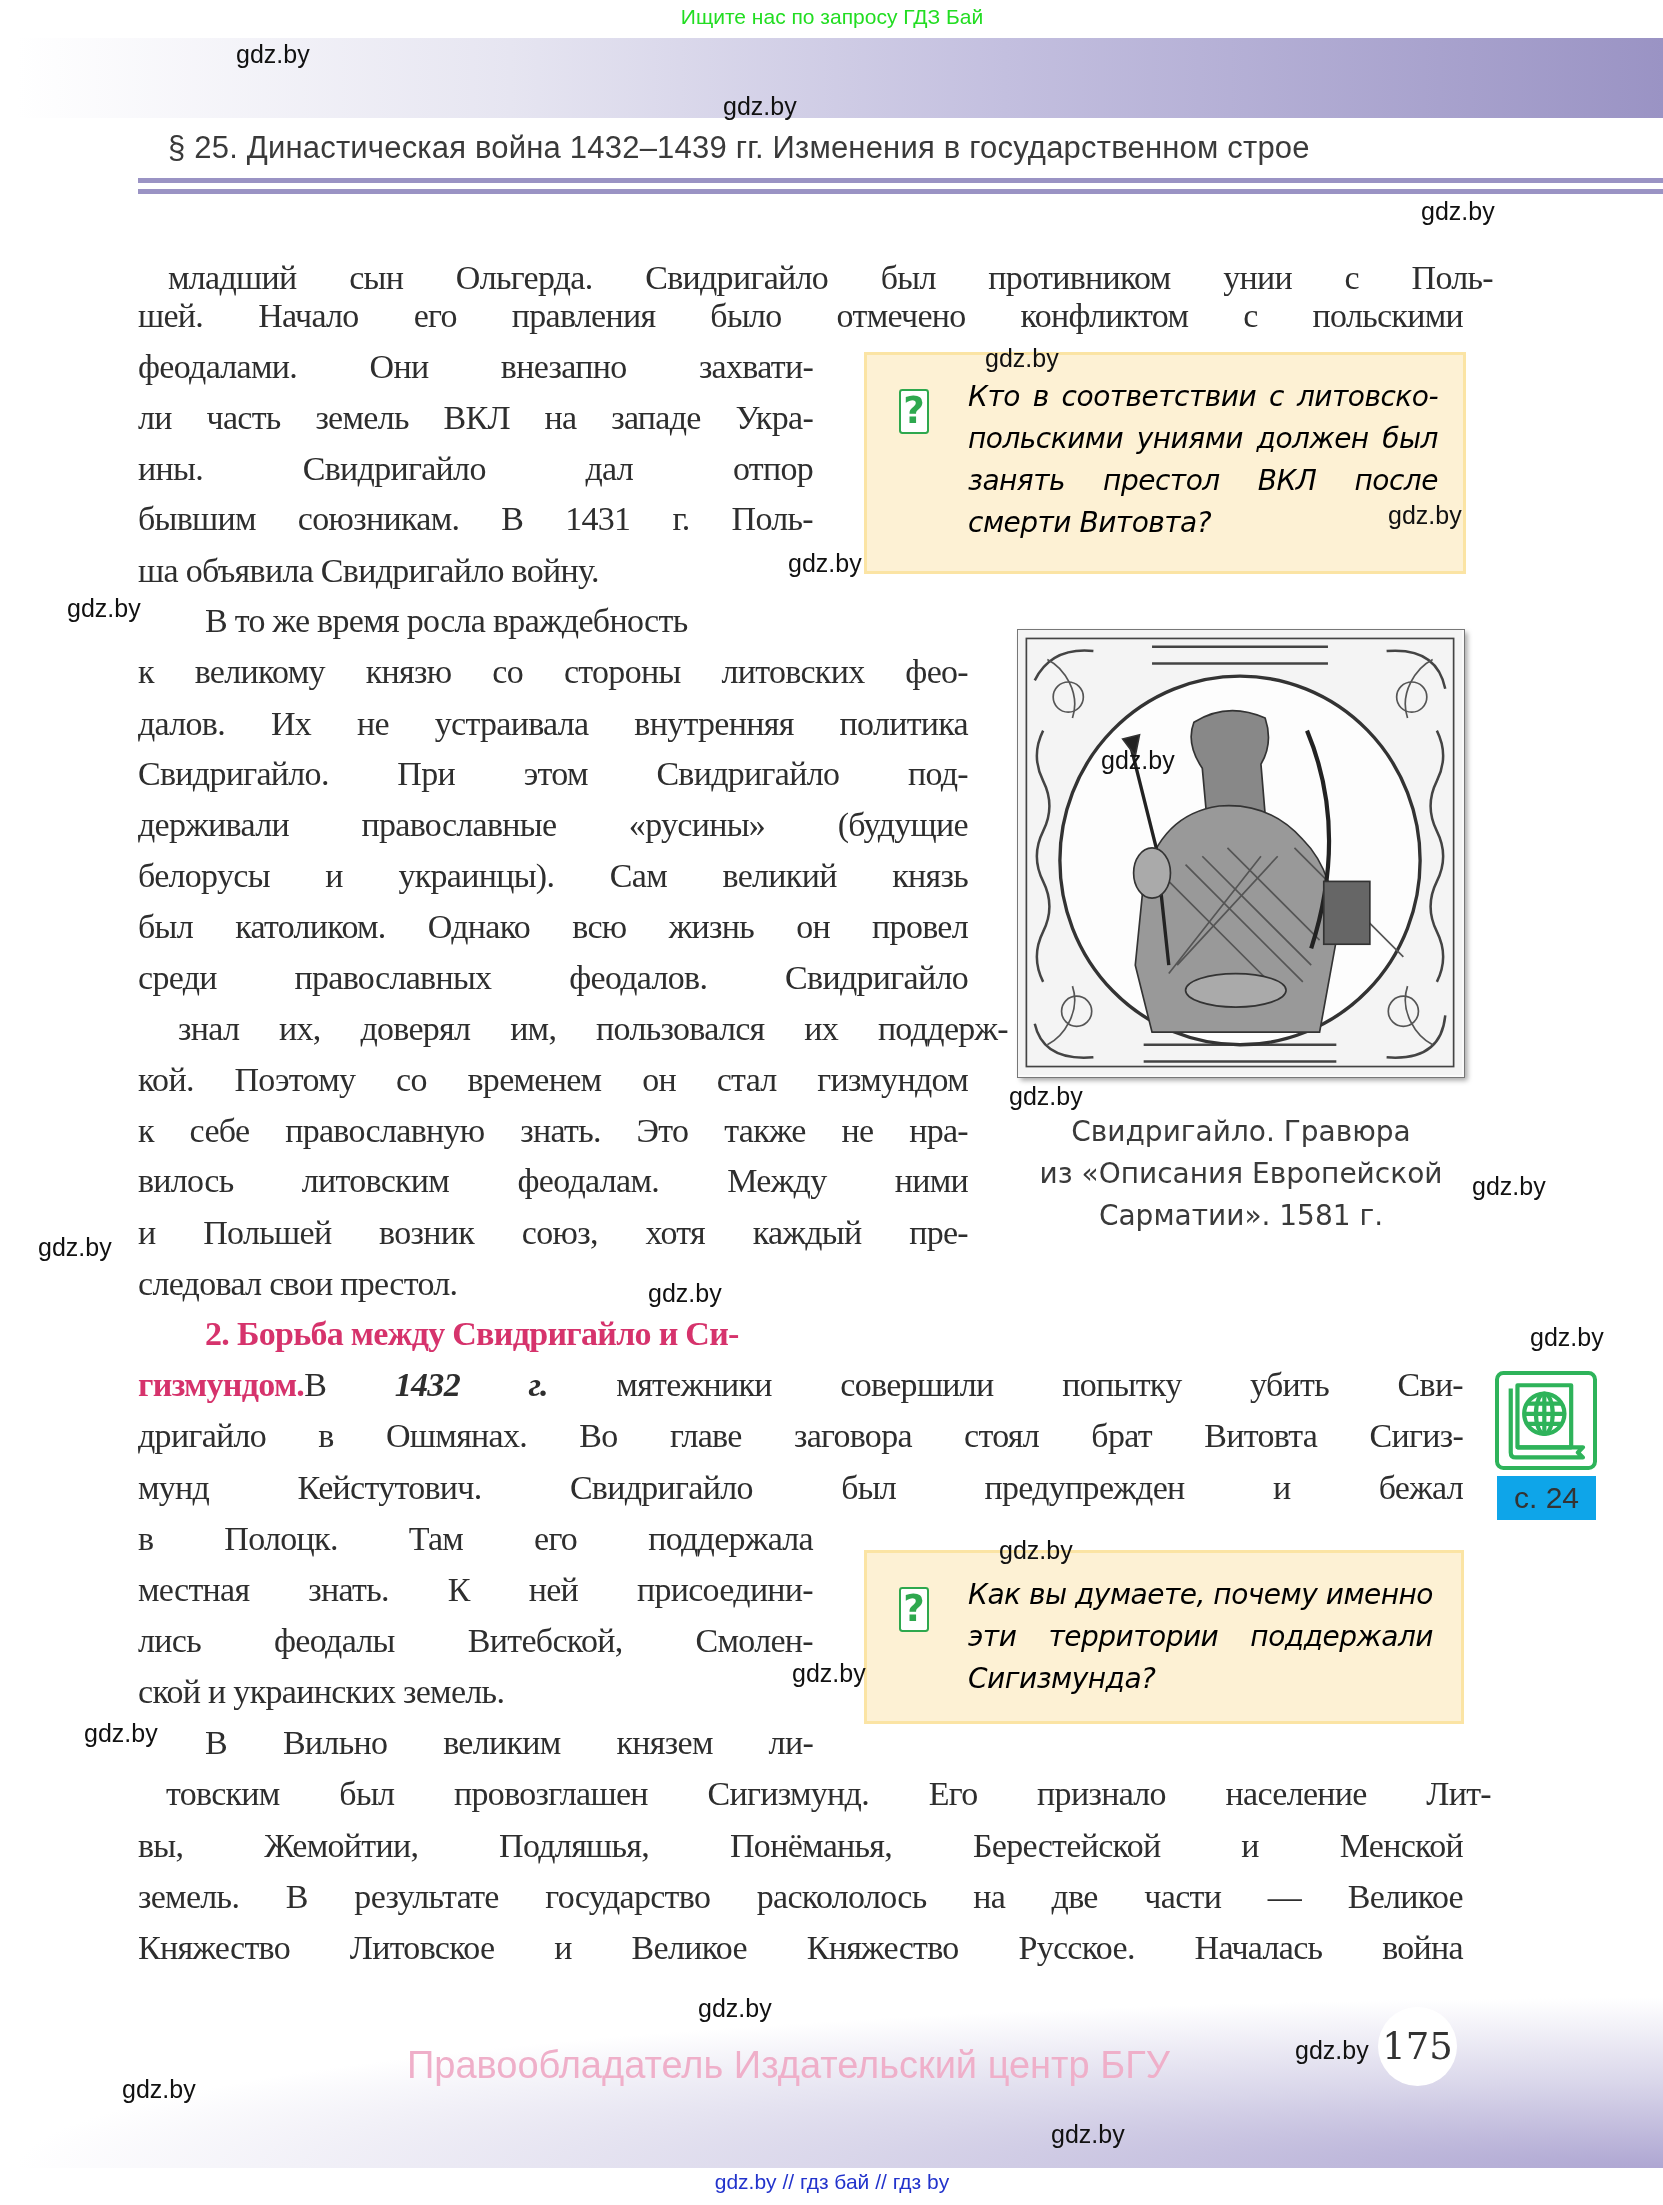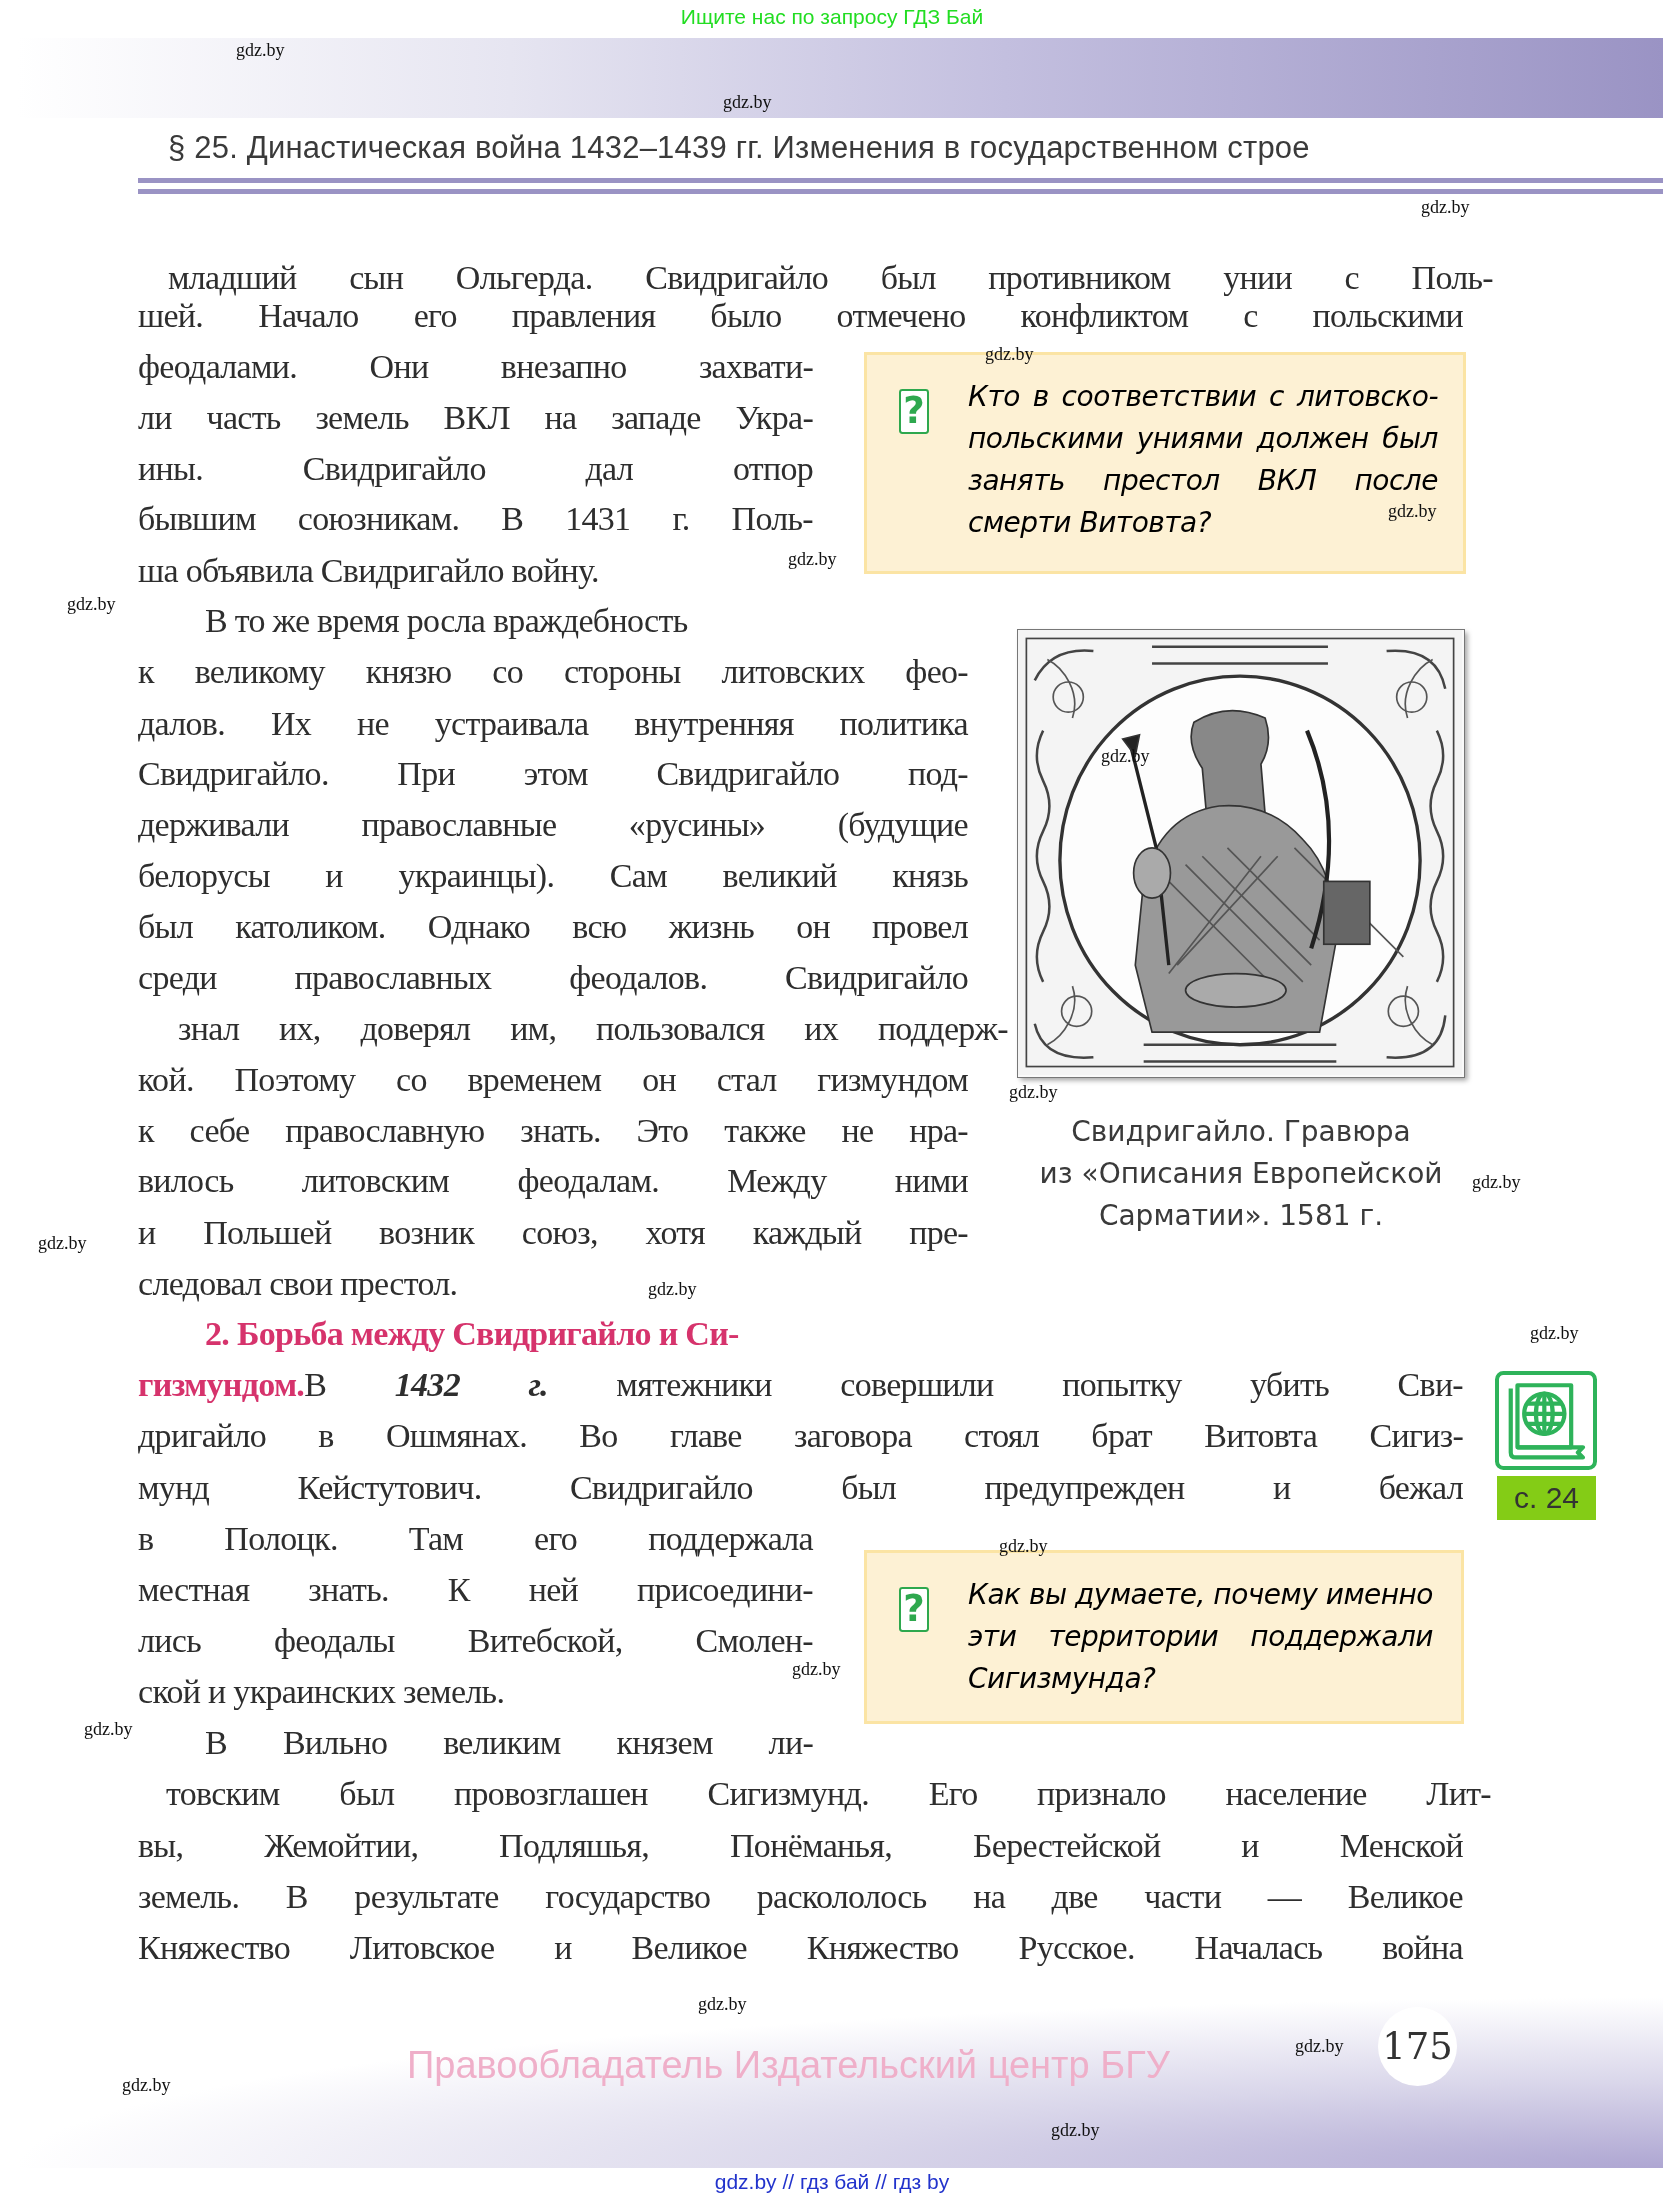--- a/index.html
+++ b/index.html
@@ -21,21 +21,21 @@
     left:17px; top:38px; width:1647px; height:80px;
     background:linear-gradient(to right, rgba(255,255,255,0) 0%, #e6e5f1 30%, #c3bfdf 60%, #9a93c4 100%);
   }
   .chapter-title {
     left:168px; top:130px; font-family:"Liberation Sans", sans-serif;
     font-size:31px; color:#3a3a3a; white-space:nowrap; letter-spacing:0.2px;
   }
   .rule { left:138px; width:1525px; height:5px; background:#9a93c4; }
 
   
-  .wm { font-family:Liberation Serif, serif; font-size:18px; color:#111; white-space:nowrap; }
+  .wm { font-family:Liberation Sans, sans-serif; font-size:25px; color:#111; white-space:nowrap; }
 
   
   .line {
     left:138px; font-size:34px; line-height:51px; height:51px;
     white-space:nowrap; color:#2e2e2e; letter-spacing:-0.7px;
     font-family:"Liberation Serif", serif;
     text-align:justify; text-align-last:justify;
   }
   .w-full { width:1325px; }
   .w-narrow { width:675px; }
@@ -75,21 +75,21 @@
     font-family:"DejaVu Sans", sans-serif; font-size:28px; line-height:42px; color:#3a3a3a;
   }
 
   
   .globe-badge {
     left:1495px; top:1371px; width:102px; height:99px;
     border:4.2px solid #2eb35a; border-radius:8.4px; box-sizing:border-box; background:#fff;
   }
   .page-ref {
     left:1497px; top:1476px; width:99px; height:44px;
-    background:#84cc16; font-family:"Liberation Sans", sans-serif;
+    background:#0ea5e9; font-family:"Liberation Sans", sans-serif;
     font-size:30px; line-height:44px; text-align:center; color:#333;
   }
 
   
   .footer-band {
     left:0; top:1996px; width:1664px; height:172px;
     background:radial-gradient(ellipse at 100% 100%, #aea6d2 0%, #d9d6ea 35%, rgba(255,255,255,0) 70%);
   }
   .copyright {
     left:407px; top:2044px; font-family:"Liberation Sans", sans-serif;

